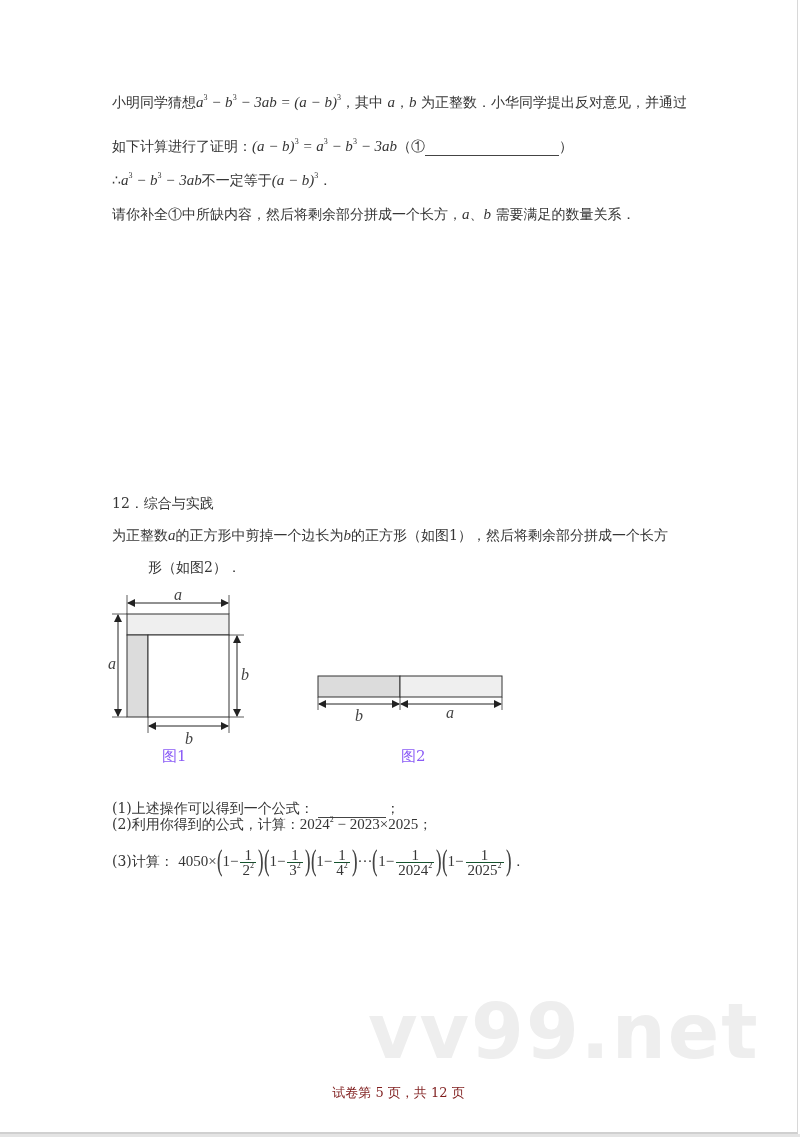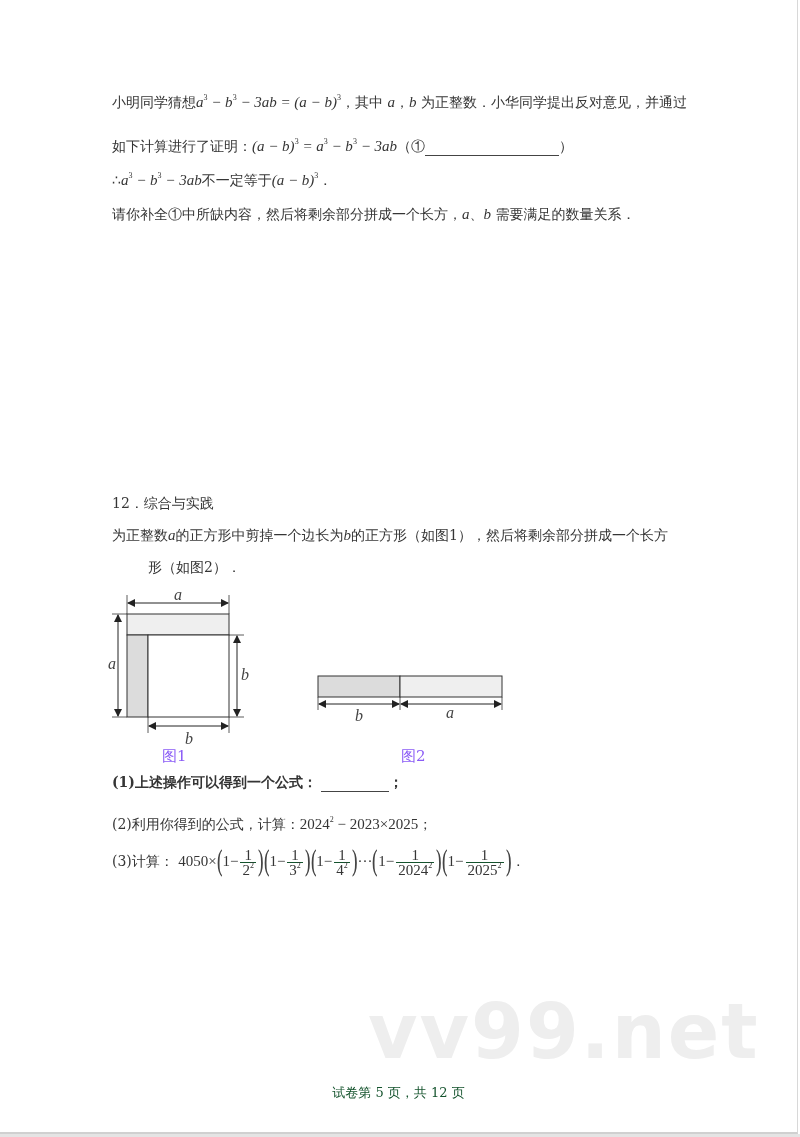--- a/index.html
+++ b/index.html
@@ -24,21 +24,21 @@
     .blank { display: inline-block; border-bottom: 1px solid #444; vertical-align: bottom; height: 16px; }
     .fig-caption { position: absolute; font-size: 15px; color: #8b5cf6; }
     .frac { display: inline-flex; flex-direction: column; align-items: center; vertical-align: middle; font-size: 13px; line-height: 14px; margin: 0 2px; }
     .frac .num { padding: 0 2px; }
     .frac .den { border-top: 1px solid #14532d; padding: 0 2px; }
     .paren { display: inline-block; font-size: 30px; line-height: 30px; vertical-align: middle; transform: scaleX(0.6); font-weight: 300; color: #444; margin: 0 -3px; }
     .watermark {
       position: absolute; left: 368px; top: 992px; font-family: "DejaVu Sans", sans-serif;
       font-weight: bold; font-size: 76px; letter-spacing: 2px; color: #eeeeee; line-height: 80px;
     }
-    .footer { position: absolute; left: 0; width: 797px; top: 1084px; text-align: center; font-size: 13px; color: #14532d; }
+    .footer { position: absolute; left: 0; width: 797px; top: 1084px; text-align: center; font-size: 13px; color: #7f1d1d; }
     svg text { font-family: "Liberation Serif", "DejaVu Serif", serif; font-style: italic; font-size: 16px; fill: #444; }
   </style>
 </head>
 <body>
 
 <div class="page"></div>
 <div class="bottom-strip"></div>
 
 <div class="line" style="top:92px;">
   <span>小明同学猜想</span><span class="m">a<sup>3</sup> − b<sup>3</sup> − 3ab = (a − b)<sup>3</sup></span><span>，其中 </span><span class="m">a</span><span>，</span><span class="m">b</span><span> 为正整数．小华同学提出反对意见，并通过</span>
@@ -112,21 +112,21 @@
   <line x1="8" y1="29" x2="8" y2="42" stroke="#333" stroke-width="0.8"></line>
   <line x1="90" y1="29" x2="90" y2="42" stroke="#333" stroke-width="0.8"></line>
   <line x1="192" y1="29" x2="192" y2="42" stroke="#333" stroke-width="0.8"></line>
   <line x1="9" y1="36" x2="89" y2="36" stroke="#222" stroke-width="1" marker-start="url(#at2)" marker-end="url(#ah2)"></line>
   <line x1="91" y1="36" x2="191" y2="36" stroke="#222" stroke-width="1" marker-start="url(#at2)" marker-end="url(#ah2)"></line>
   <text x="45" y="53">b</text>
   <text x="136" y="50">a</text>
 </svg>
 <div class="fig-caption" style="left:395px;top:747px;margin-left:6px;">图2</div>
 
-<div class="line" style="top:772px;font-weight:bold;">
+<div class="line" style="top:798px;">
   <span>(1)上述操作可以得到一个公式：</span><span class="blank" style="width:68px;margin-left:4px;"></span><span>；</span>
 </div>
 
 <div class="line" style="top:814px;">
   <span>(2)利用你得到的公式，计算：</span><span class="n">2024<sup>2</sup> − 2023×2025</span><span>；</span>
 </div>
 
 <div class="line" style="top:846px;line-height:30px;">
   <span>(3)计算：</span>
   <span class="n">4050×</span><span class="paren">(</span><span class="n">1−</span><span class="frac">

